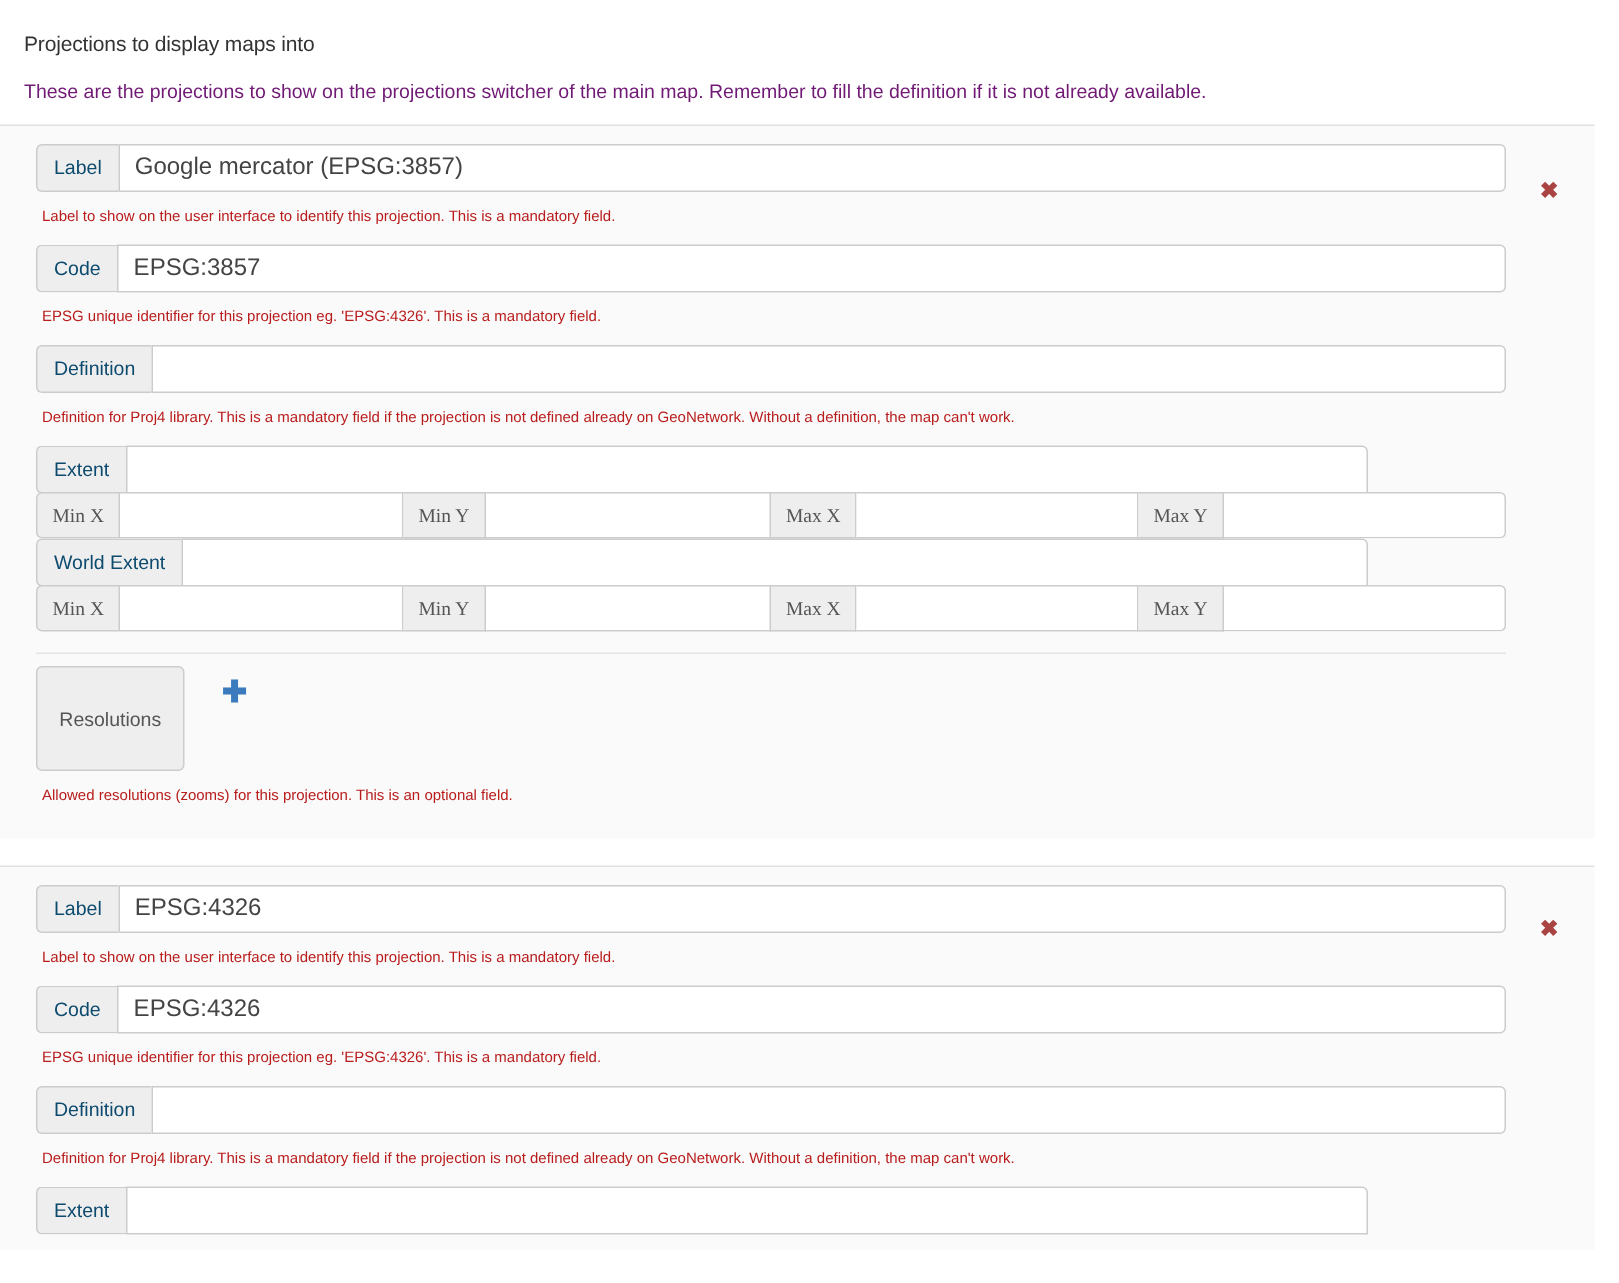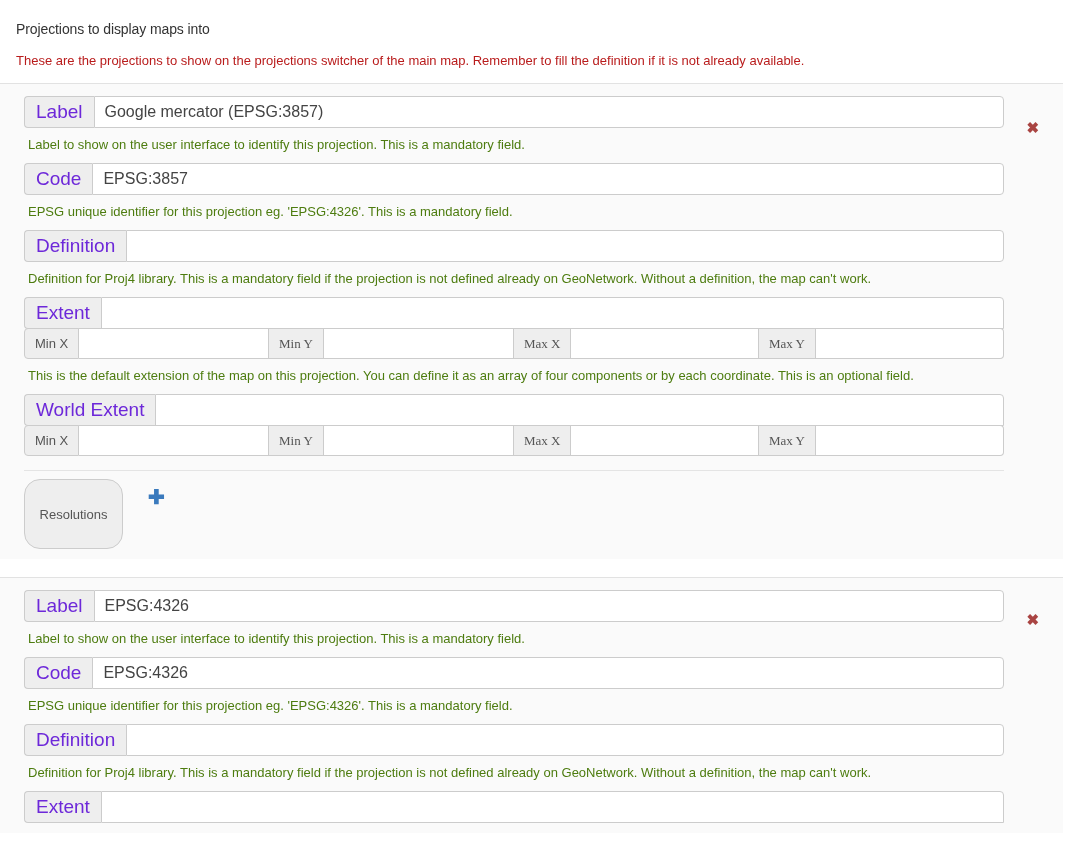--- a/index.html
+++ b/index.html
@@ -24,21 +24,21 @@
   .page-title {
     font-size: 14px;
     font-weight: normal;
     color: #333333;
     margin: 0 0 15px 16px;
     letter-spacing: -0.1px;
   }
 
   .page-intro {
     font-size: 13px;
-    color: #b91c1c;
+    color: #701a75;
     margin: 0 0 13px 16px;
     line-height: 18px;
   }
 
   
   .projection-block {
     position: relative;
     background: #fafafa;
     border-top: 1px solid #e2e2e2;
     width: 1063px;
@@ -60,22 +60,22 @@
     display: flex;
     align-items: stretch;
     width: 980px;
     margin-bottom: 0;
   }
   .input-addon {
     background: #eeeeee;
     border: 1px solid #cccccc;
     border-right: none;
     border-radius: 4px 0 0 4px;
-    font-size: 19px;
-    color: #6d28d9;
+    font-size: 13px;
+    color: #0c4a6e;
     padding: 0 11px;
     display: flex;
     align-items: center;
     justify-content: center;
     white-space: nowrap;
     box-sizing: border-box;
     height: 32px;
     line-height: 30px;
   }
   .input-ctrl {
@@ -88,22 +88,22 @@
     color: #444444;
     padding: 0 10px;
     box-sizing: border-box;
     font-family: "Liberation Sans", sans-serif;
     outline: none;
     min-width: 0;
   }
   .input-ctrl::placeholder { color: #b0b0b0; }
 
   .help-text {
-    font-size: 13px;
-    color: #4d7c0f;
+    font-size: 10px;
+    color: #b91c1c;
     line-height: 19px;
     margin: 7px 0 9px 4px;
     max-width: 1000px;
   }
 
   
   .coord-row {
     display: flex;
     align-items: stretch;
     width: 980px;
@@ -122,20 +122,21 @@
     color: #555555;
     padding: 0 10px;
     display: flex;
     align-items: center;
     white-space: nowrap;
     box-sizing: border-box;
     height: 31px;
   }
   .coord-cell:first-child .coord-addon {
     border-radius: 4px 0 0 4px;
+    font-family: Liberation Serif, serif;
   }
   .coord-input {
     flex: 1 1 auto;
     border: 1px solid #cccccc;
     border-left: none;
     background: #ffffff;
     height: 31px;
     font-size: 13px;
     color: #444444;
     padding: 0 8px;
@@ -143,21 +144,21 @@
     font-family: "Liberation Sans", sans-serif;
     outline: none;
     min-width: 0;
   }
   .coord-cell:not(:first-child) .coord-addon { border-left: none; font-family: Liberation Serif, serif; }
   .coord-cell:last-child .coord-input { border-radius: 0 4px 4px 0; }
 
   
   .extent-top {
     display: flex;
-    width: 980px;
+    width: 888px;
   }
   .extent-top .input-addon {
     border-radius: 4px 0 0 4px;
   }
   .extent-top .input-ctrl {
     border-radius: 0 4px 0 0;
   }
 
   
   .resolutions-wrap {
@@ -166,21 +167,21 @@
     width: 980px;
     padding-top: 8px;
   }
   .resolutions-row {
     display: flex;
     align-items: stretch;
   }
   .res-addon {
     background: #eeeeee;
     border: 1px solid #cccccc;
-    border-radius: 16px;
+    border-radius: 4px;
     font-size: 13px;
     color: #555555;
     width: 99px;
     height: 70px;
     display: flex;
     align-items: center;
     justify-content: center;
     box-sizing: border-box;
   }
   .res-add-btn {
@@ -263,21 +264,20 @@
           </div>
           <div class="coord-cell">
             <span class="coord-addon">Max X</span>
             <input class="coord-input" type="text" value="" style="">
           </div>
           <div class="coord-cell">
             <span class="coord-addon">Max Y</span>
             <input class="coord-input" type="text" value="" style="">
           </div>
         </div>
-        <div class="help-text">This is the default extension of the map on this projection. You can define it as an array of four components or by each coordinate. This is an optional field.</div>
       </div>
 
       <div class="form-row">
         <div class="extent-top">
           <span class="input-addon">World Extent</span>
           <input class="input-ctrl" type="text" value="" style="">
         </div>
         <div class="coord-row">
           <div class="coord-cell">
             <span class="coord-addon">Min X</span>
@@ -296,20 +296,21 @@
             <input class="coord-input" type="text" value="" style="">
           </div>
         </div>
       </div>
 
       <div class="resolutions-wrap">
         <div class="resolutions-row">
           <span class="res-addon">Resolutions</span>
           <span class="res-add-btn">✚</span>
         </div>
+        <div class="help-text">Allowed resolutions (zooms) for this projection. This is an optional field.</div>
       </div>
 
     </div>
   </div>
 
   <div class="projection-block second">
     <div class="block-inner">
 
       <div class="delete-btn second">✖</div>
 

